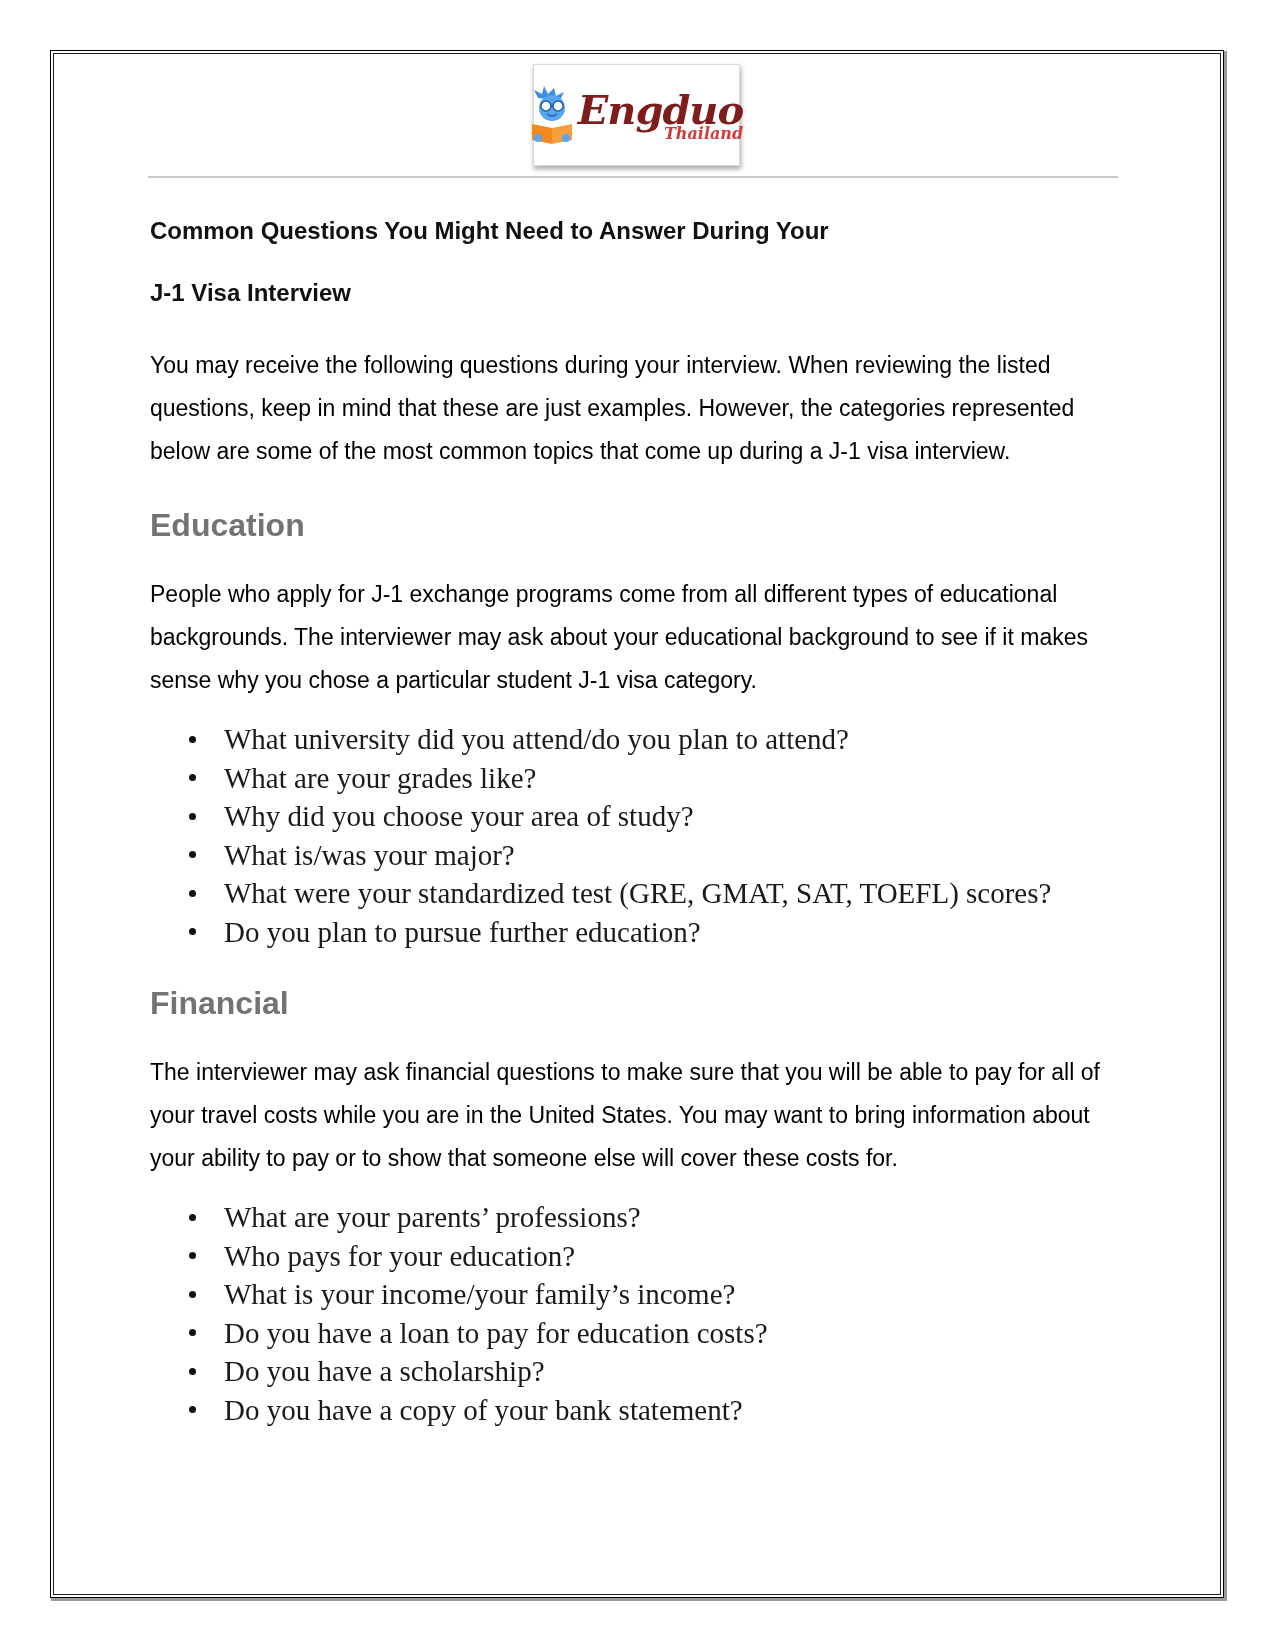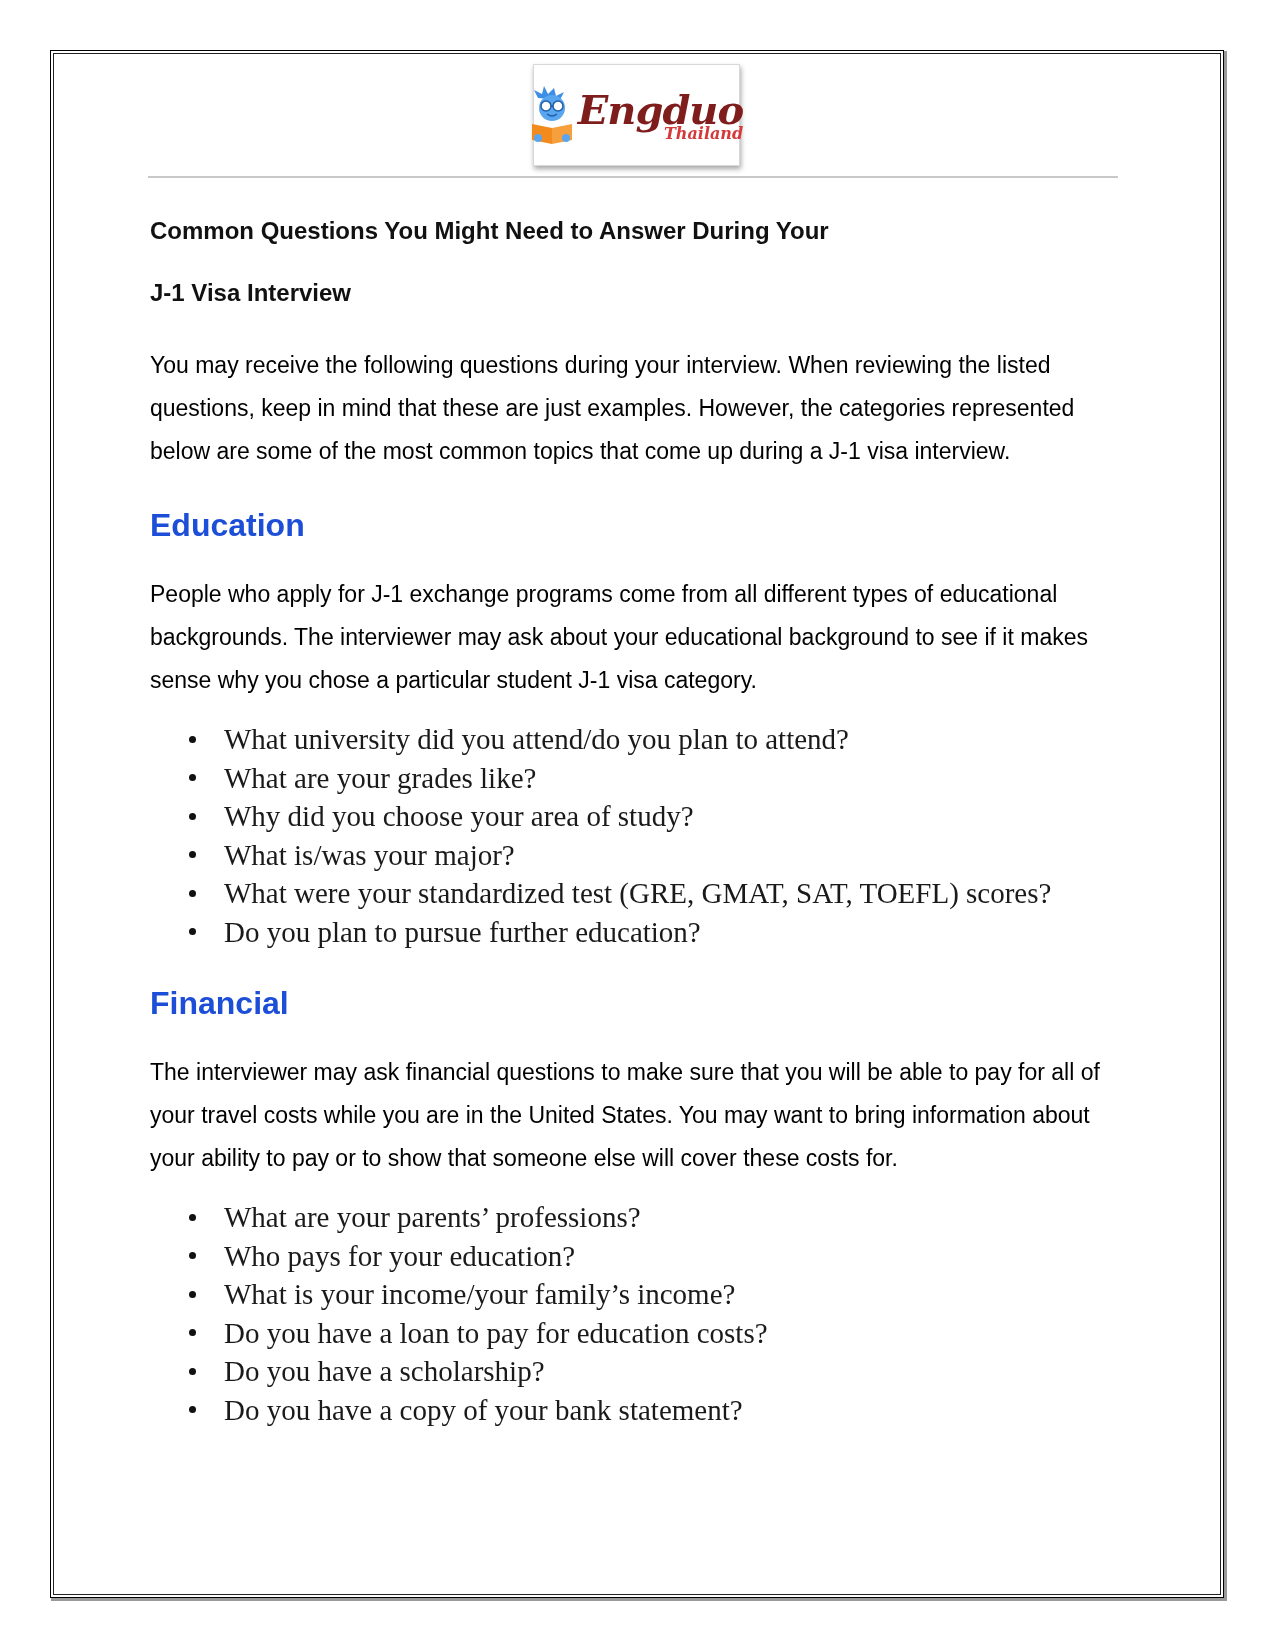--- a/index.html
+++ b/index.html
@@ -111,21 +111,21 @@
       font-size: 23px;
       line-height: 43px;
       margin: 0;
       color: #000000;
     }
     .section-heading {
       font-size: 32px;
       font-weight: bold;
       margin: 26px 0 22px 0;
       line-height: 52px;
-      color: #1d4ed8;
+      color: #737373;
     }
     .bullets {
       list-style: none;
       margin: 18px 0 0 0;
       padding: 0;
     }
     .bullet-item {
       display: flex;
       align-items: center;
       font-size: 29px;

